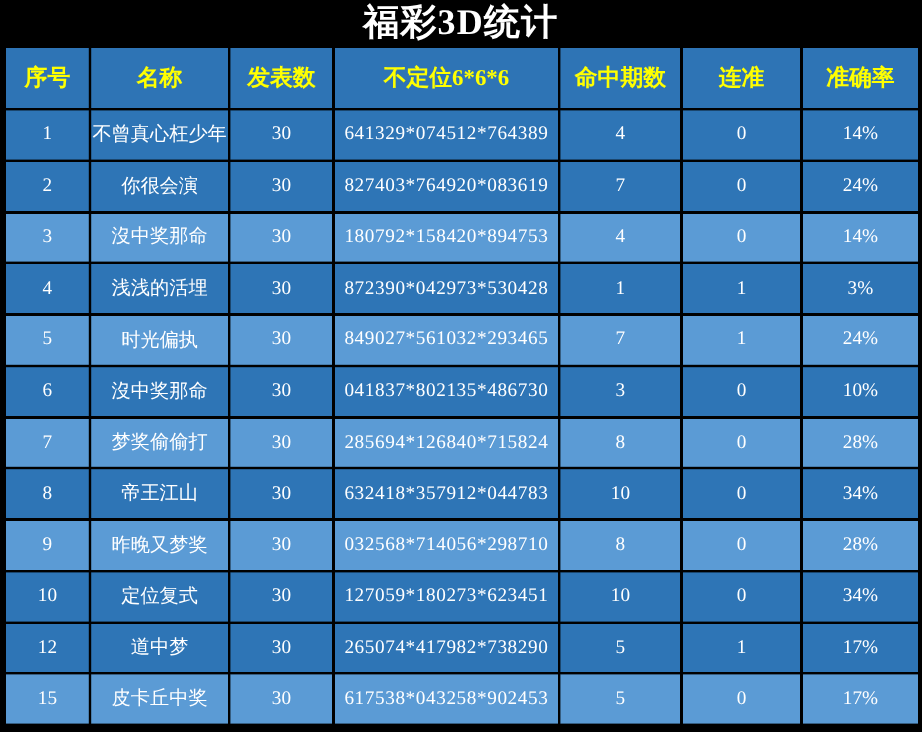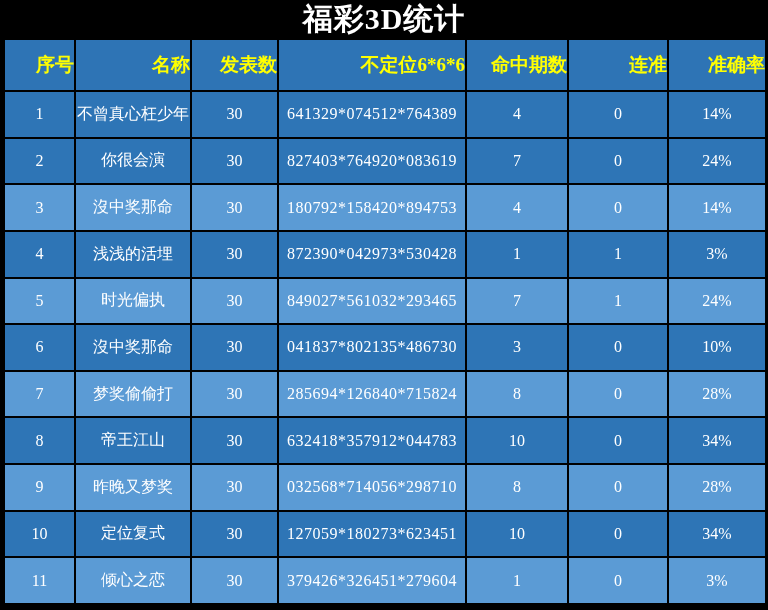--- a/index.html
+++ b/index.html
@@ -49,21 +49,20 @@
     overflow: hidden;
     white-space: nowrap;
   }
   table.stats th {
     background: var(--header-bg, #2E74B5);
     color: var(--header-text, #FFFF00);
     font-family: "Liberation Serif", "DejaVu Serif", serif;
     font-weight: bold;
     font-size: 19px;
     height: 50px;
-    text-align: right;
   }
   table.stats td {
     color: var(--cell-text, #fff);
     font-family: "Liberation Serif", "DejaVu Serif", serif;
     font-size: 16px;
     font-weight: normal;
   }
   td.combo-cell {
     font-size: 15px;
     letter-spacing: 0.5px;
@@ -186,25 +185,34 @@
         </tr>
         <tr class="shade-dark">
           <td>10</td>
           <td>定位复式</td>
           <td>30</td>
           <td class="combo-cell">127059*180273*623451</td>
           <td>10</td>
           <td>0</td>
           <td>34%</td>
         </tr>
-        <tr class="shade-light">
-          <td>11</td>
-          <td>倾心之恋</td>
-          <td>30</td>
-          <td class="combo-cell">379426*326451*279604</td>
-          <td>1</td>
-          <td>0</td>
-          <td>3%</td>
+        <tr class="shade-dark">
+          <td>12</td>
+          <td>道中梦</td>
+          <td>30</td>
+          <td class="combo-cell">265074*417982*738290</td>
+          <td>5</td>
+          <td>1</td>
+          <td>17%</td>
+        </tr>
+        <tr class="shade-light">
+          <td>15</td>
+          <td>皮卡丘中奖</td>
+          <td>30</td>
+          <td class="combo-cell">617538*043258*902453</td>
+          <td>5</td>
+          <td>0</td>
+          <td>17%</td>
         </tr>
       </tbody>
   </table>
 
 </div>
 
 </body></html>

